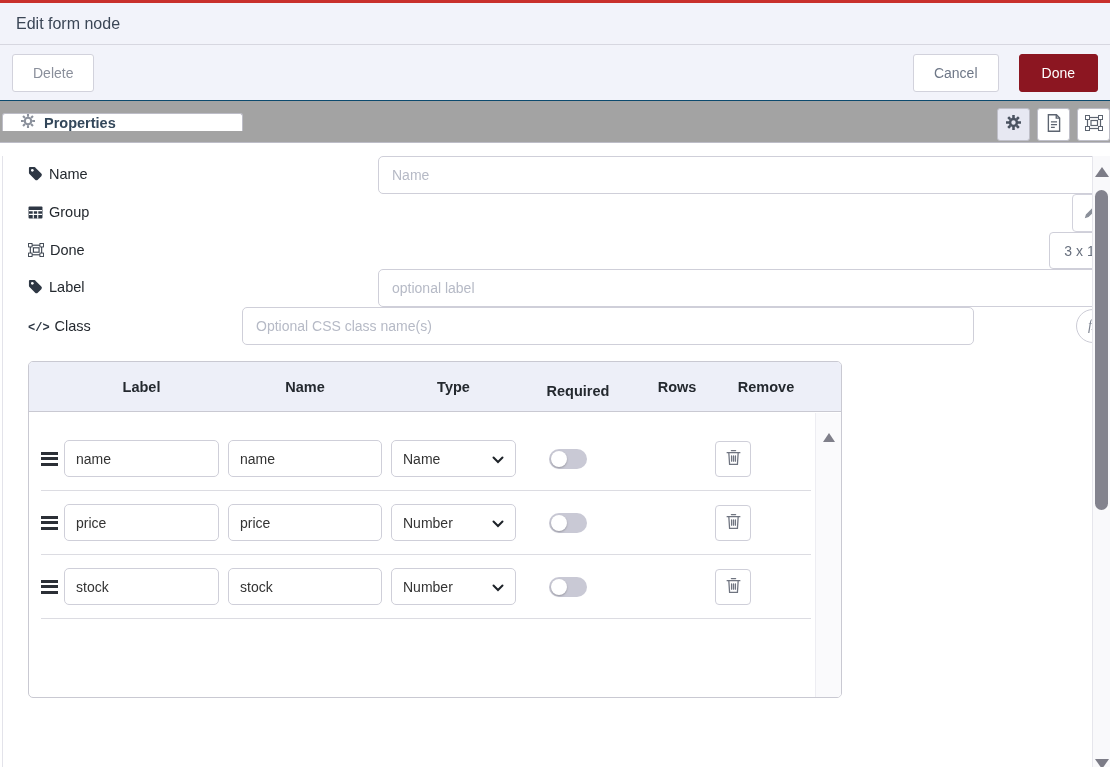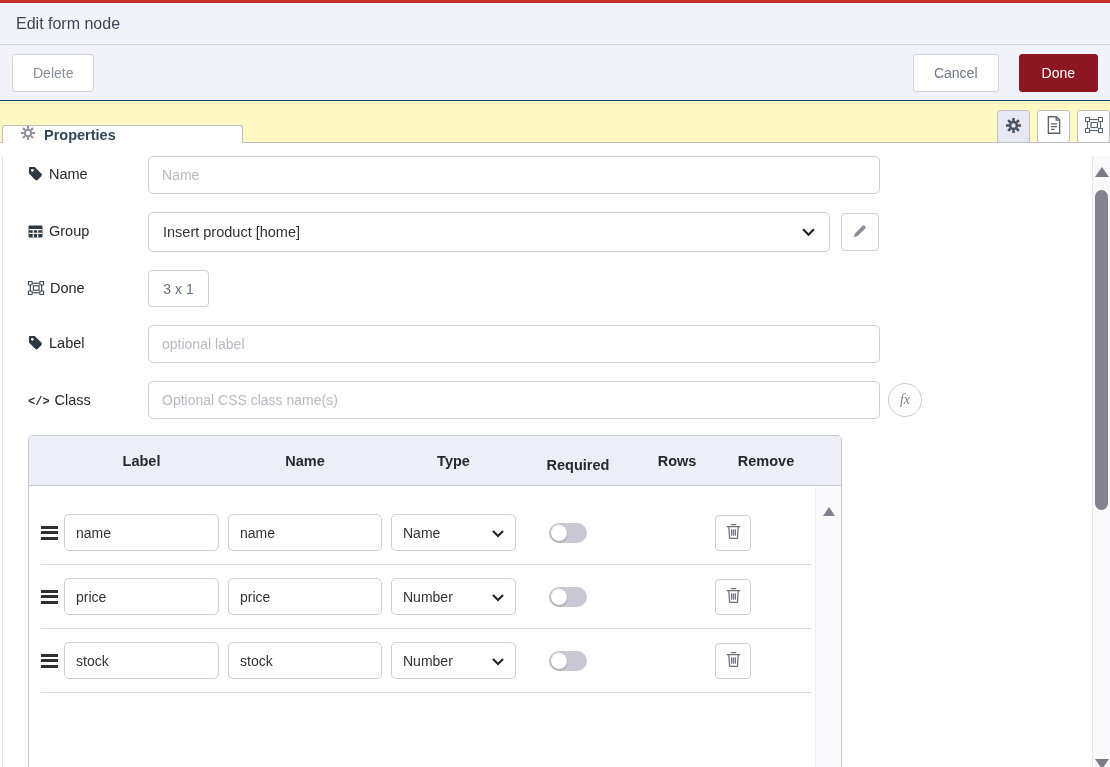--- a/index.html
+++ b/index.html
@@ -14,37 +14,37 @@
 
   .toolbar { height:56px; background:#f2f3fa; border-bottom:1px solid #0c4a6e;
              display:flex; align-items:center; padding:0 12px; }
   .btn { height:38px; border:1px solid #d2d2dc; border-radius:3px; background:#fff;
          color:#6e7787; font-size:14px; padding:0 20px; cursor:pointer;
          font-family:inherit; }
   .btn-delete { margin-right:auto; color:#8a8f9b; }
   .btn-cancel { margin-right:20px; }
   .btn-done { background:#8c1621; border-color:#8c1621; color:#fff; padding:0 22px; }
 
-  .tabrow { height:42px; background:#fef9c3; box-shadow: inset 0 -1px 0 #bdbdc7;
-            display:flex; align-items:flex-end; position:relative; }
+  .tabrow { height:42px; background:#a3a3a3; box-shadow: inset 0 -1px 0 #bdbdc7;
+            display:flex; align-items:center; position:relative; }
   .tab { width:241px; margin-left:2px; background:#fff; border:1px solid #bdbdc7;
          border-bottom:none; border-radius:3px 3px 0 0; display:flex; align-items:center;
          gap:9px; padding-left:18px; font-size:14.5px; font-weight:bold; color:#33475a;
          cursor:pointer; }
   .tab-tools { margin-left:auto; display:flex; gap:7px; align-items:flex-start; padding-top:4px; }
   .ttool { width:33px; height:33px; border:1px solid #bfbfc9; border-radius:3px;
            background:#fff; display:flex; align-items:center; justify-content:center; cursor:pointer; }
   .ttool.active { background:#e7e8f2; }
 
   .main { position:relative; height:624px; background:#fff; }
   .main::before { content:""; position:absolute; left:2px; top:0; bottom:0;
                   width:1px; background:#e3e3ea; }
 
-  .form-row { display:flex; margin-left:28px; align-items:center; }
-  .mt1 { margin-top:13px; } .mt { margin-top:18px; } .mt2 { margin-top:16px; }
+  .form-row { display:flex; margin-left:28px; align-items:center;justify-content:space-between; }
+  .mt1 { margin-top:13px; } .mt { } .mt2 { margin-top:16px; }
   .row-label { width:120px; font-size:14.5px; color:#24292f; flex-shrink:0; }
   .row-label .ic { display:inline-block; vertical-align:-2px; margin-right:6px; }
   .row-label.top { align-self:flex-start; padding-top:10px; line-height:1.75; }
   .code-glyph { font-family:"Liberation Mono", monospace; font-size:12px; color:#2e3744;
                 margin-right:5px; font-weight:bold; }
 
   .ti { height:38px; border:1px solid #cfcfd9; border-radius:5px; padding:0 13px;
         font-size:14px; color:#333; font-family:inherit; background:#fff; }
   .ti::placeholder { color:#b6bac6; }
   .ti-wide { width:732px; }
@@ -188,28 +188,20 @@
 
   <div class="form-row mt">
     <div class="row-label">
       <span class="ic">
         <svg width="15" height="13" viewBox="0 0 16 14">
             <rect x="0.5" y="0.5" width="15" height="13" rx="1" fill="#2e3744"></rect>
             <path d="M1 5h14M1 9h14M5.6 5v8.5M10.4 5v8.5" stroke="#fff" stroke-width="1.2"></path>
           </svg>
       </span><span>Group</span>
     </div>
-    <div class="sel sel-group">
-      <span>Insert product [home]</span>
-      <span>
-        <svg width="13" height="9" viewBox="0 0 12 8">
-            <path d="M1.5 1.5L6 6l4.5-4.5" stroke="#1d2228" stroke-width="2" fill="none" stroke-linecap="round"></path>
-          </svg>
-      </span>
-    </div>
     <button class="iconbtn">
       <span>
         <svg width="14" height="14" viewBox="0 0 14 14">
             <path d="M.8 13.2l1.1-3.8L9.6 1.7a1.4 1.4 0 0 1 2 0l.7.7a1.4 1.4 0 0 1 0 2L4.6 12.1.8 13.2z" fill="#8a8f99"></path>
           </svg>
       </span>
     </button>
   </div>
 
   <div class="form-row mt">

